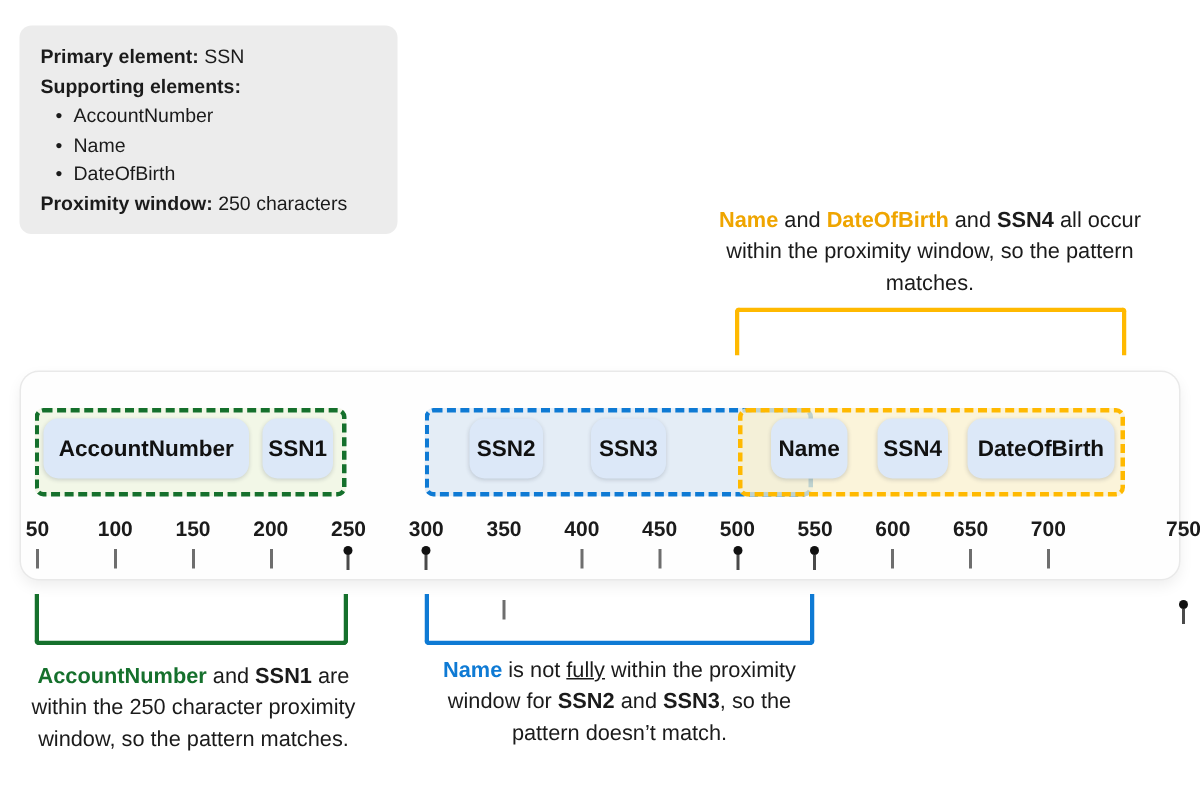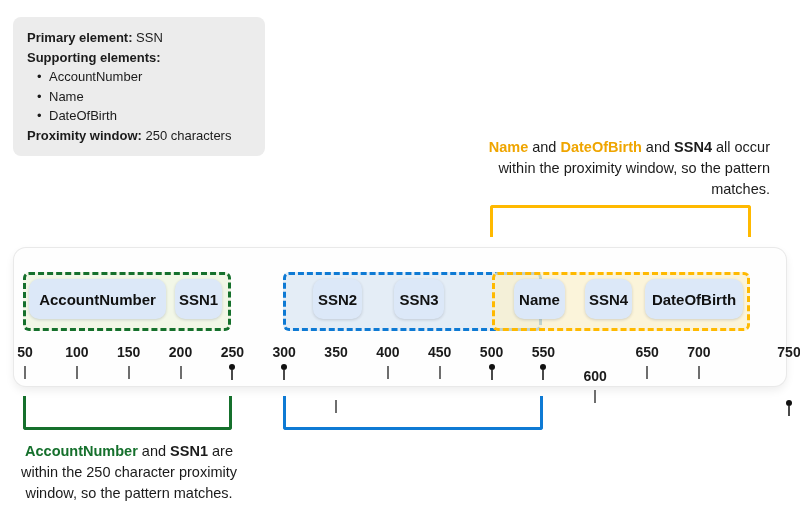--- a/index.html
+++ b/index.html
@@ -32,21 +32,21 @@
     position: absolute; left: 10px;
     font-size: 13px;
   }
   
   .note {
     position: absolute;
     text-align: center;
     font-size: 14.5px;
     line-height: 21px;
   }
-  .note-top   { left: 470px; top: 137px; width: 300px; text-align: right; }
+  .note-top   { left: 470px; top: 137px; width: 300px; }
   .note-left  { left: 9px;  top: 441px; width: 240px; }
   .note-mid   { left: 288px; top: 437px; width: 250px; }
   .seg-bold       { font-weight: 700; }
   .seg-amber-bold { font-weight: 700; color: var(--amber-text); }
   .seg-green-bold { font-weight: 700; color: var(--green); }
   .seg-blue-bold  { font-weight: 700; color: var(--blue); }
   .seg-underline  { text-decoration: underline; }
   
   .bracket { position: absolute; }
   .bracket-top-amber {
@@ -200,21 +200,21 @@
             <span class="tick-stem"></span>
           </span>
         </div>
         <div class="tick" style="left: 529.4px;">
           <span class="tick-label">550</span>
           <span class="tick-pin">
             <span class="tick-dot"></span>
             <span class="tick-stem"></span>
           </span>
         </div>
-        <div class="tick" style="left: 581.24px; margin-top: 24px;">
+        <div class="tick" style="left: 581.24px;">
           <span class="tick-label">600</span>
           <span class="tick-mark"></span>
         </div>
         <div class="tick" style="left: 633.08px;">
           <span class="tick-label">650</span>
           <span class="tick-mark"></span>
         </div>
         <div class="tick" style="left: 684.92px;">
           <span class="tick-label">700</span>
           <span class="tick-mark"></span>
@@ -226,14 +226,15 @@
             <span class="tick-stem"></span>
           </span>
         </div>
       </div>
   </div>
 
   <div class="bracket bracket-bottom-green"></div>
   <div class="bracket bracket-bottom-blue"></div>
 
   <div class="note note-left"><span class="seg-green-bold">AccountNumber</span><span> and </span><span class="seg-bold">SSN1</span><span> are within the 250 character proximity window, so the pattern matches.</span></div>
+  <div class="note note-mid"><span class="seg-blue-bold">Name</span><span> is not </span><span class="seg-underline">fully</span><span> within the proximity window for </span><span class="seg-bold">SSN2</span><span> and </span><span class="seg-bold">SSN3</span><span>, so the pattern doesn’t match.</span></div>
 
 </div>
 
 </body></html>

